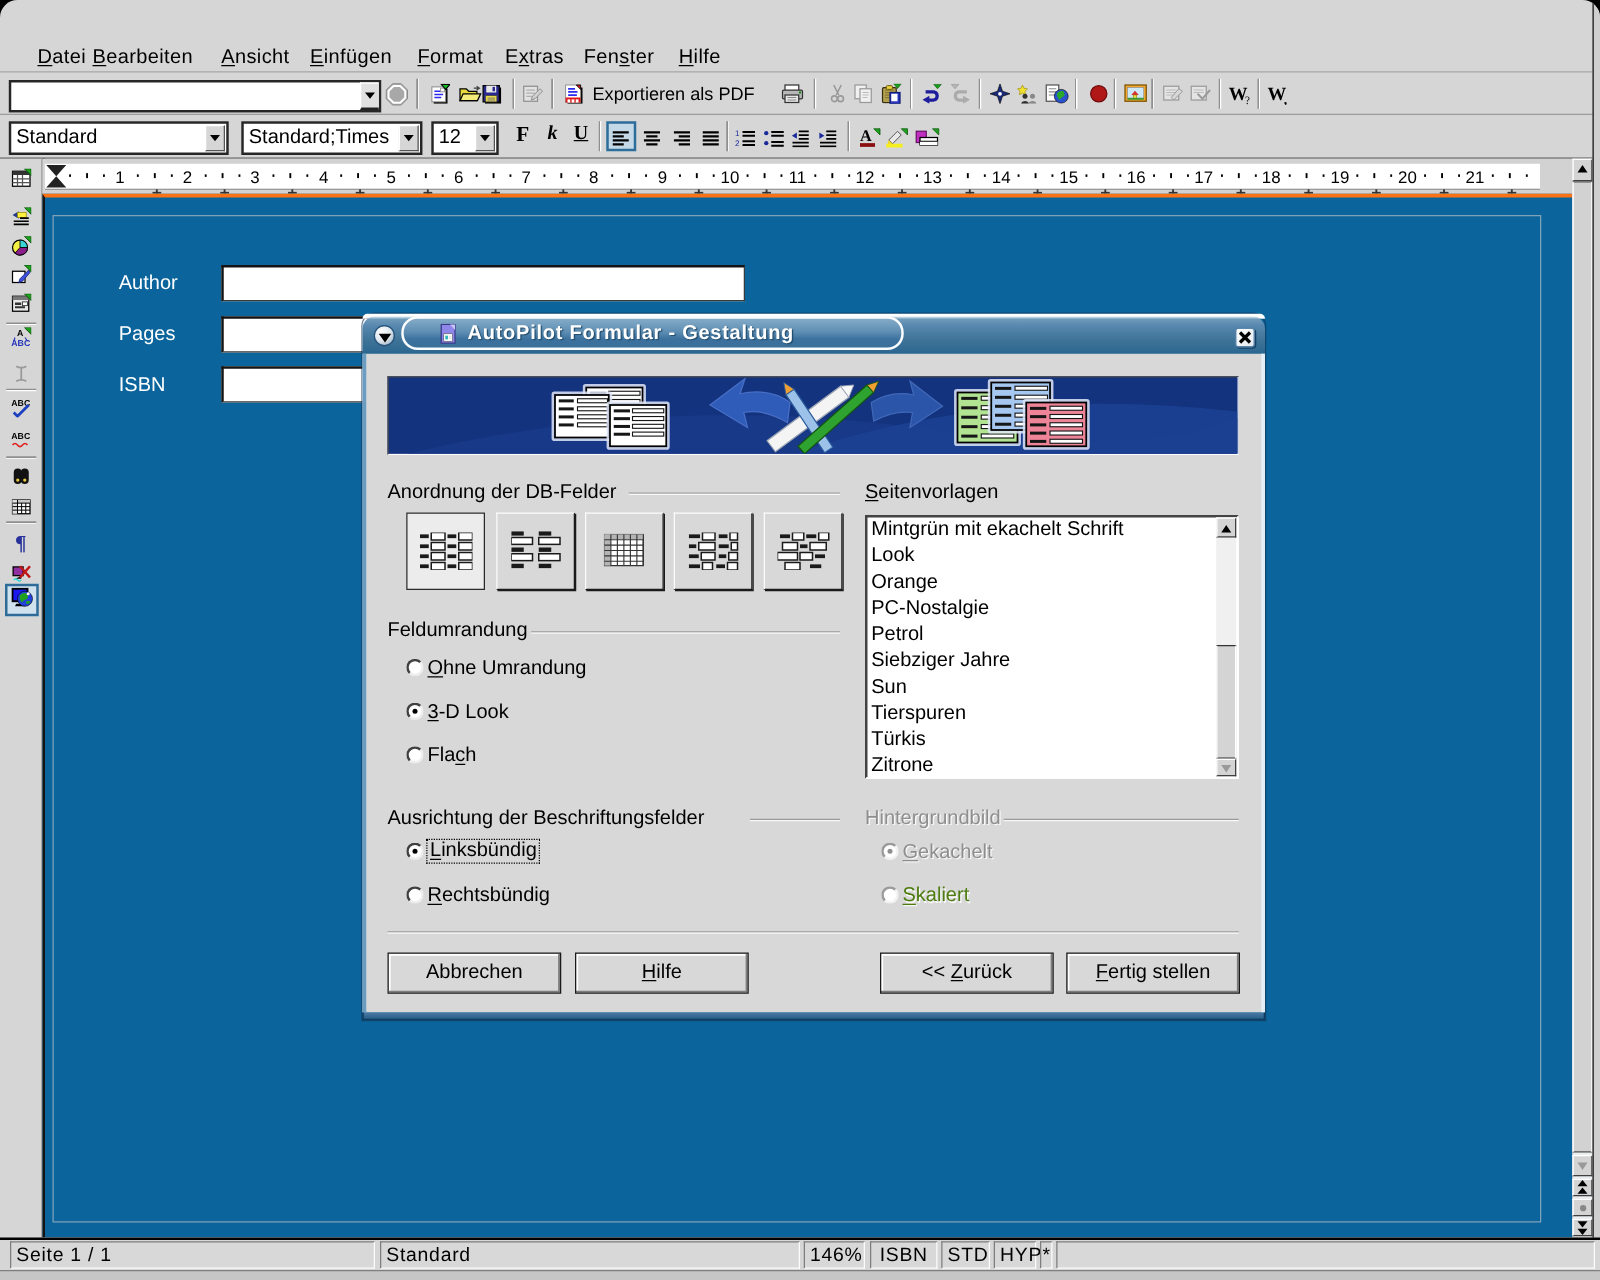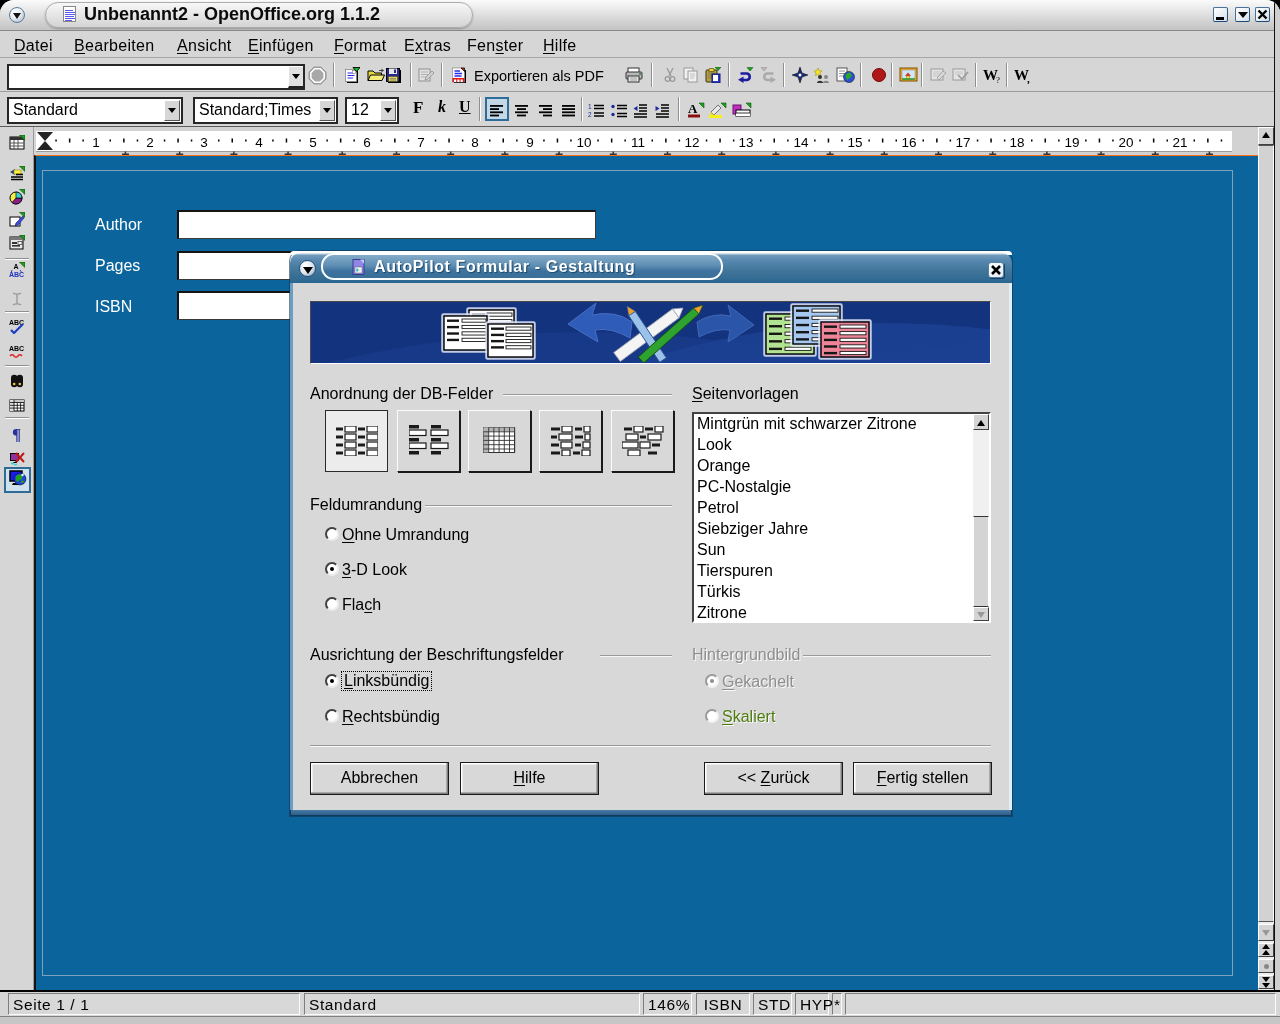--- a/index.html
+++ b/index.html
@@ -55,21 +55,21 @@
 #rulerrow { position:absolute; left:36px; top:127px; width:1222px; height:28px; background:#d2d2d2; }
 
 
 #lefttb { position:absolute; left:0; top:127px; width:34px; height:863px; background:#d6d6d6;
   border-right:1px solid #9a9a9a; }
 .ltsep { position:absolute; left:5px; width:24px; height:2px;
   background:linear-gradient(#8f8f8f 50%,#ffffff 50%); }
 
 
 #docarea { position:absolute; left:34px; top:155px; width:1224px; height:835px; background:#0b649b;
-  border-top:1px solid #f97316; border-left:2px solid #141414; }
+  border-top:3px solid #f97316; border-left:2px solid #141414; }
 #bound { position:absolute; left:6px; top:14px; width:1191px; height:806px; border:1px solid #7fa2bb; }
 .dlabel { position:absolute; left:59px; color:#fff; font-size:16px; }
 .dfield { position:absolute; left:141px; width:419px; height:29px; background:#fff;
   border:1px solid #3a3a3a; border-top:2px solid #141414; border-left:2px solid #141414; }
 
 
 #vscroll { position:absolute; left:1258px; top:127px; width:16px; height:863px; background:#eceef0; }
 .sbtn { position:absolute; left:0; width:16px; background:#d4d4d4;
   border:1px solid #fff; border-right-color:#404040; border-bottom-color:#404040; }
 .tri-u { width:0; height:0; border-left:4px solid transparent; border-right:4px solid transparent;
@@ -126,49 +126,23 @@
   box-shadow:inset -1.5px -1.5px 0 #7d7d7d, inset 1.5px 1.5px 0 #ffffff;
   font-size:16px; color:#000; text-align:center; padding-top:6px; }
 .dbtn u { text-decoration:underline; text-underline-offset:2px; }
 #listbox { position:absolute; left:399px; top:129px; width:299px; height:211px; background:#fff;
   border:2px solid #fff; border-top-color:#434343; border-left-color:#434343; }
 #listbox .li { position:absolute; left:3px; font-size:16px; color:#000; }
 </style></head>
 <body>
 <div id="win">
 
-  <div id="titlebar">
-    <div id="tmenubtn"></div>
-    <div id="tpill"></div>
-    <div id="ticon">
-        <i style="top:3px;width:8px"></i>
-        <i style="top:5px;width:10px"></i>
-        <i style="top:7px;width:10px"></i>
-        <i style="top:9px;width:9px"></i>
-        <i style="top:11px;width:10px"></i>
-        <i style="top:13px;width:7px"></i>
-      </div>
-    <div id="ttext">Unbenannt2 - OpenOffice.org 1.1.2</div>
-    <div class="wbtn" style="left:1213px">
-        <i style="position:absolute;left:2px;top:9px;width:8px;height:2.5px;background:#000"></i>
-      </div>
-    <div class="wbtn" style="left:1235px">
-        <span>
-          <i style="position:absolute;left:2px;top:4px;border-left:5px solid transparent;border-right:5px solid transparent;border-top:6px solid #000"></i>
-        </span>
-      </div>
-    <div class="wbtn" style="left:1255px">
-        <svg width="13" height="13" style="position:absolute;left:0;top:0" xmlns="http://www.w3.org/2000/svg">
-          <path d="M2.5 2.5 L10.5 10.5 M10.5 2.5 L2.5 10.5" stroke="#000" stroke-width="2.4"></path>
-        </svg>
-      </div>
-  </div>
 
   <div id="menubar">
-    <span style="left:14px"><u>D</u>atei</span>
+    <span style="left:30px"><u>D</u>atei</span>
     <span style="left:74px"><u>B</u>earbeiten</span>
     <span style="left:177px"><u>A</u>nsicht</span>
     <span style="left:248px"><u>E</u>infügen</span>
     <span style="left:334px"><u>F</u>ormat</span>
     <span style="left:404px">E<u>x</u>tras</span>
     <span style="left:467px">Fen<u>s</u>ter</span>
     <span style="left:543px"><u>H</u>ilfe</span>
   </div>
 
   <div id="toolbar1">
@@ -892,21 +866,21 @@
       <div class="grpline" style="left:307px;top:372px;width:72px"></div>
       <div class="radio" style="left:32px;top:391px">
           <i></i>
         </div>
       <div class="rlabel" style="left:48px;top:388px;border:1px dotted #000;padding:0 2px"><u>L</u>inksbündig</div>
       <div class="radio" style="left:32px;top:426px"></div>
       <div class="rlabel" style="left:49px;top:425px"><u>R</u>echtsbündig</div>
 
       <div class="grpcap" style="left:399px;top:102px"><u>S</u>eitenvorlagen</div>
       <div id="listbox">
-        <div class="li" style="top:1px">Mintgrün mit schwarzer Zitrone</div>
+        <div class="li" style="top:1px">Mintgrün mit ekachelt Schrift</div>
         <div class="li" style="top:22px">Look</div>
         <div class="li" style="top:43px">Orange</div>
         <div class="li" style="top:64px">PC-Nostalgie</div>
         <div class="li" style="top:85px">Petrol</div>
         <div class="li" style="top:106px">Siebziger Jahre</div>
         <div class="li" style="top:127px">Sun</div>
         <div class="li" style="top:148px">Tierspuren</div>
         <div class="li" style="top:169px">Türkis</div>
         <div class="li" style="top:190px">Zitrone</div>
         <div class="abs" style="right:0;top:0;width:16px;height:207px;background:#f0f0f0">

